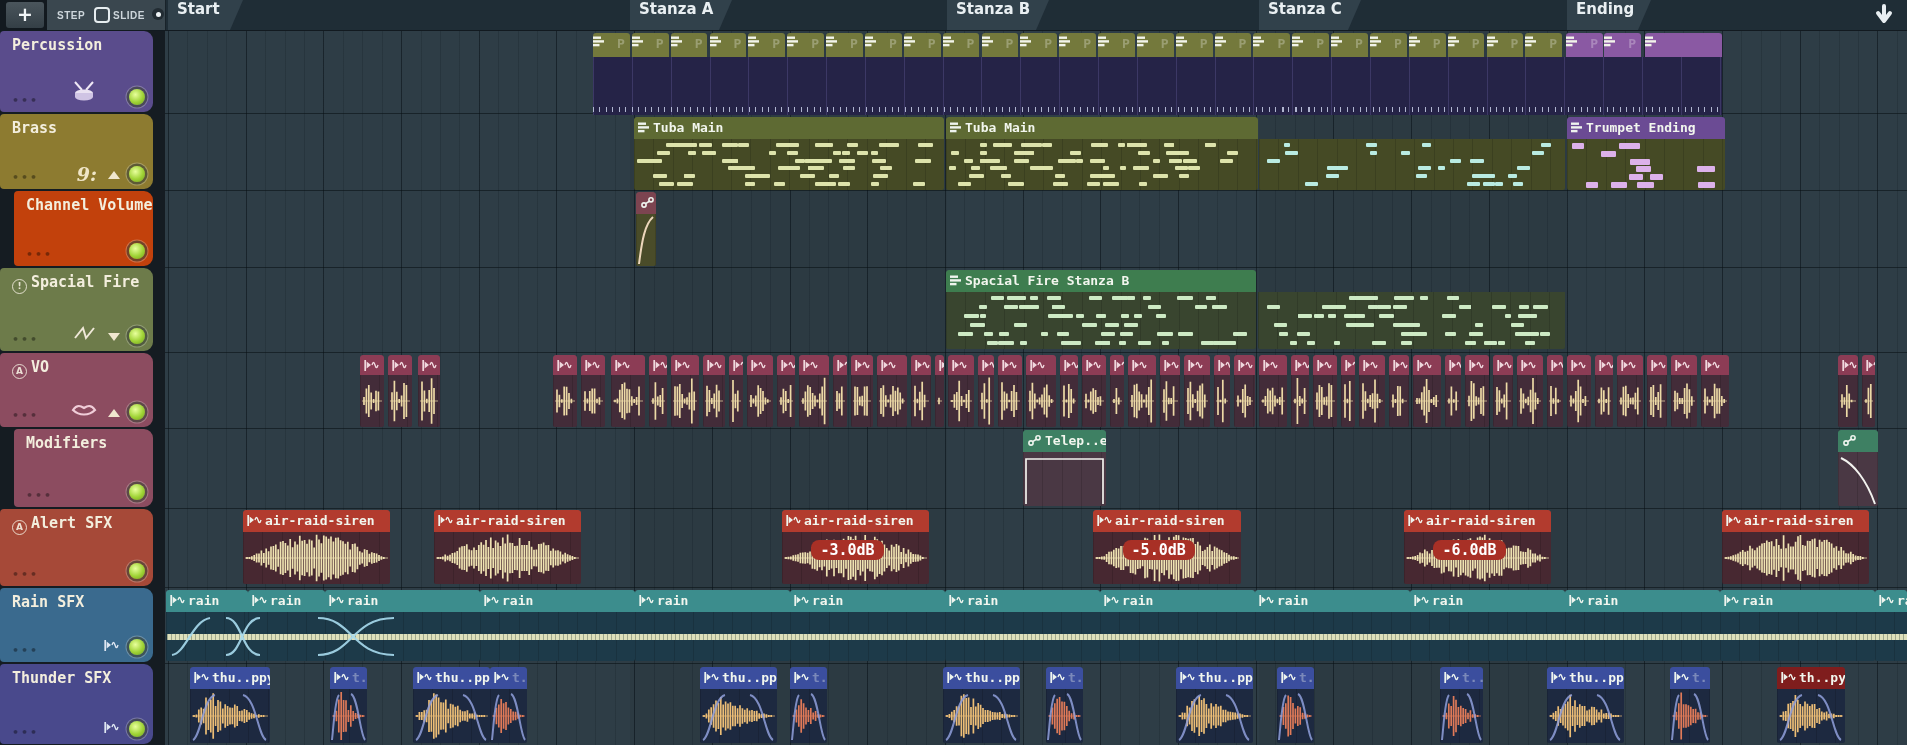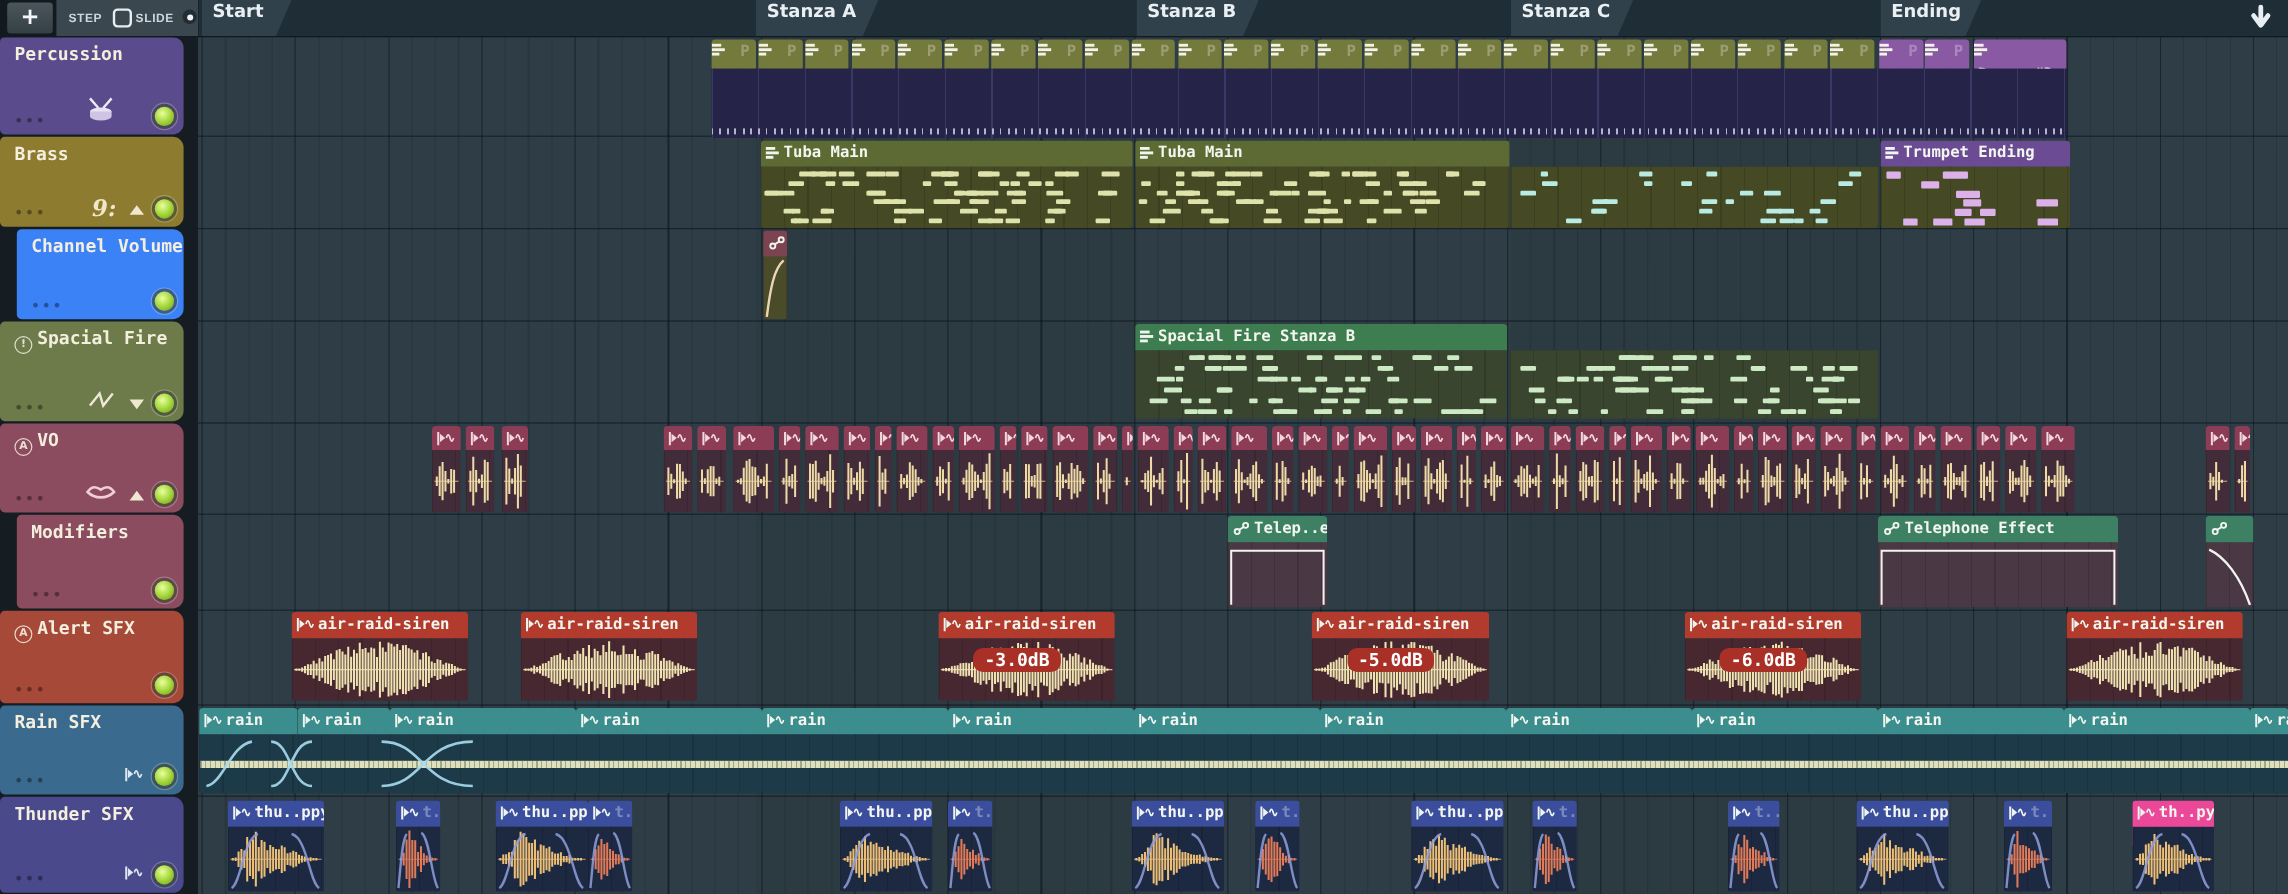--- a/index.html
+++ b/index.html
@@ -102,21 +102,21 @@
           </svg></div>
         <div class="led"></div>
       </div>
       <div class="tblock" style="left: 0px; width: 153px; top: 84px; height: 75px; background: rgb(141, 123, 48);">
         <div class="track-name">Brass</div>
         <div class="grip-dots">•••</div>
         <div class="inst-icon clef" style="right: 56px; bottom: 4px;">9:</div>
         <div class="tri-up"></div>
         <div class="led"></div>
       </div>
-      <div class="tblock" style="left: 14px; width: 139px; top: 161px; height: 75px; background: #3b82f6;">
+      <div class="tblock" style="left: 14px; width: 139px; top: 161px; height: 75px; background: #c2410c;">
         <div class="track-name">Channel Volume</div>
         <div class="grip-dots">•••</div>
         <div class="led"></div>
       </div>
       <div class="tblock" style="left: 0px; width: 153px; top: 238px; height: 83px; background: rgb(109, 123, 74);">
         <div class="track-name"><div class="prefix-circ" style="position: static;">!</div>Spacial Fire</div>
         <div class="grip-dots">•••</div>
         <div class="inst-icon"><svg width="24" height="16" viewBox="0 0 24 16">
             <path d="M2 13 L10 3 L13 13 L21 3" stroke="#efe8d8" stroke-width="2" fill="none"></path>
           </svg></div>
@@ -769,30 +769,20 @@
     <div class="clip" style="left: 1023px; top: 430px; width: 83px; height: 76px;">
       <div class="clip-h" style="height: 22px; background: rgb(62, 128, 99);"><svg width="15" height="13" viewBox="0 0 15 13">
           <circle cx="4" cy="9" r="2.1" fill="none" stroke="#eef4ee" stroke-width="1.6"></circle>
           <circle cx="11" cy="3.8" r="2.1" fill="none" stroke="#eef4ee" stroke-width="1.6"></circle>
           <path d="M5.6 7.6 L9.4 5.2" stroke="#eef4ee" stroke-width="1.6"></path>
         </svg><span class="clip-label">Telep..ect</span></div>
       <div class="clip-b" style="top: 22px; background: repeating-linear-gradient(90deg, rgba(0, 0, 0, 0.14) 0px, rgba(0, 0, 0, 0.14) 1px, transparent 1px, transparent 19.4px) rgb(74, 56, 68);"><svg width="83" height="54" viewBox="0 0 83 54">
           <path d="M3 52 V7 H80 V52" stroke="#f2f2ee" stroke-width="1.7" fill="none"></path>
         </svg></div>
     </div>
-    <div class="clip" style="left: 1565px; top: 430px; width: 200px; height: 76px;">
-      <div class="clip-h" style="height: 22px; background: rgb(62, 128, 99);"><svg width="15" height="13" viewBox="0 0 15 13">
-          <circle cx="4" cy="9" r="2.1" fill="none" stroke="#eef4ee" stroke-width="1.6"></circle>
-          <circle cx="11" cy="3.8" r="2.1" fill="none" stroke="#eef4ee" stroke-width="1.6"></circle>
-          <path d="M5.6 7.6 L9.4 5.2" stroke="#eef4ee" stroke-width="1.6"></path>
-        </svg><span class="clip-label">Telephone Effect</span></div>
-      <div class="clip-b" style="top: 22px; background: repeating-linear-gradient(90deg, rgba(0, 0, 0, 0.14) 0px, rgba(0, 0, 0, 0.14) 1px, transparent 1px, transparent 19.4px) rgb(74, 56, 68);"><svg width="200" height="54" viewBox="0 0 200 54">
-          <path d="M3 52 V7 H197 V52" stroke="#f2f2ee" stroke-width="1.7" fill="none"></path>
-        </svg></div>
-    </div>
     <div class="clip" style="left: 1838px; top: 430px; width: 40px; height: 76px;">
       <div class="clip-h" style="height: 22px; background: rgb(62, 128, 99);"><svg width="15" height="13" viewBox="0 0 15 13">
           <circle cx="4" cy="9" r="2.1" fill="none" stroke="#eef4ee" stroke-width="1.6"></circle>
           <circle cx="11" cy="3.8" r="2.1" fill="none" stroke="#eef4ee" stroke-width="1.6"></circle>
           <path d="M5.6 7.6 L9.4 5.2" stroke="#eef4ee" stroke-width="1.6"></path>
         </svg></div>
       <div class="clip-b" style="top: 22px; background: repeating-linear-gradient(90deg, rgba(0, 0, 0, 0.14) 0px, rgba(0, 0, 0, 0.14) 1px, transparent 1px, transparent 19.4px) rgb(74, 56, 68);"><svg width="40" height="54" viewBox="0 0 40 54">
           <path d="M3 6 C 16 12 28.799999999999997 28.6 37 52" stroke="#f2f2ee" stroke-width="2" fill="none"></path>
         </svg></div>
     </div>
@@ -1701,21 +1691,21 @@
         </svg><span class="clip-label dim-label">t..</span></div>
       <div class="clip-b" style="top: 22px; background: repeating-linear-gradient(90deg, rgba(0, 0, 0, 0.14) 0px, rgba(0, 0, 0, 0.14) 1px, transparent 1px, transparent 19.4px) rgb(29, 41, 64);"><svg width="40" height="54" viewBox="0 0 40 54">
           <path d="M4.0 26.0 V28.0 M6.4 22.8 V31.2 M8.8 14.3 V39.7 M11.2 3.5 V50.5 M13.6 15.3 V38.7 M16.0 15.2 V38.8 M18.4 16.2 V37.8 M20.8 17.8 V36.2 M23.2 19.9 V34.1 M25.6 19.7 V34.3 M28.0 23.3 V30.7 M30.4 23.6 V30.4 M32.8 25.7 V28.3 M35.2 26.0 V28.0 " stroke="#e07a58" stroke-width="1.7" fill="none"></path>
           <path d="M2 27 H38" stroke="#e07a58" stroke-width="0.9" fill="none" opacity="0.8"></path>
         </svg><svg width="40" height="54" viewBox="0 0 40 54" style="position: absolute; left: 0px; top: 0px;">
           <path d="M2 51 C 4 33 5 10 9 6" stroke="#8f9fda" stroke-width="2" fill="none" opacity="0.85"></path>
           <path d="M24 5 C 31 8 33 45 38 51" stroke="#8f9fda" stroke-width="2" fill="none" opacity="0.85"></path>
         </svg></div>
     </div>
     <div class="clip" style="left: 1777px; top: 667px; width: 68px; height: 76px;">
-      <div class="clip-h" style="height: 38px; background: #ec4899;"><svg width="15" height="13" viewBox="0 0 15 13">
+      <div class="clip-h" style="height: 38px; background: #7f1d1d;"><svg width="15" height="13" viewBox="0 0 15 13">
           <path d="M1.2 1 V12" stroke="#eef4ee" stroke-width="1.7"></path>
           <path d="M2.6 2.4 L7 6 L2.6 9.6 Z" fill="#eef4ee"></path>
           <path d="M8 6 C9 2.6 10 2.6 11 6 C12 9.4 13 9.4 14 6" stroke="#eef4ee" stroke-width="1.4" fill="none"></path>
         </svg><span class="clip-label">th..py</span></div>
       <div class="clip-b" style="top: 22px; background: repeating-linear-gradient(90deg, rgba(0, 0, 0, 0.14) 0px, rgba(0, 0, 0, 0.14) 1px, transparent 1px, transparent 19.4px) rgb(29, 41, 64);"><svg width="68" height="54" viewBox="0 0 68 54">
           <path d="M4.0 26.0 V28.0 M6.4 22.5 V31.5 M8.8 22.1 V31.9 M11.2 14.8 V39.2 M13.6 13.9 V40.1 M16.0 11.9 V42.1 M18.4 6.0 V48.0 M20.8 10.7 V43.3 M23.2 14.9 V39.1 M25.6 17.2 V36.8 M28.0 12.5 V41.5 M30.4 14.7 V39.3 M32.8 17.0 V37.0 M35.2 15.3 V38.7 M37.6 14.9 V39.1 M40.0 19.9 V34.1 M42.4 18.9 V35.1 M44.8 22.4 V31.6 M47.2 23.6 V30.4 M49.6 22.6 V31.4 M52.0 24.7 V29.3 M54.4 24.5 V29.5 M56.8 24.7 V29.3 M59.2 25.9 V28.1 M61.6 26.0 V28.0 M64.0 26.0 V28.0 " stroke="#edbe76" stroke-width="1.7" fill="none"></path>
           <path d="M2 27 H66" stroke="#edbe76" stroke-width="0.9" fill="none" opacity="0.8"></path>
         </svg><svg width="68" height="54" viewBox="0 0 68 54" style="position: absolute; left: 0px; top: 0px;">
           <path d="M3 51 C 11 47 13 9 25 6" stroke="#8f9fda" stroke-width="2" fill="none" opacity="0.85"></path>
           <path d="M41 6 C 54 9 56 47 64 51" stroke="#8f9fda" stroke-width="2" fill="none" opacity="0.85"></path>

